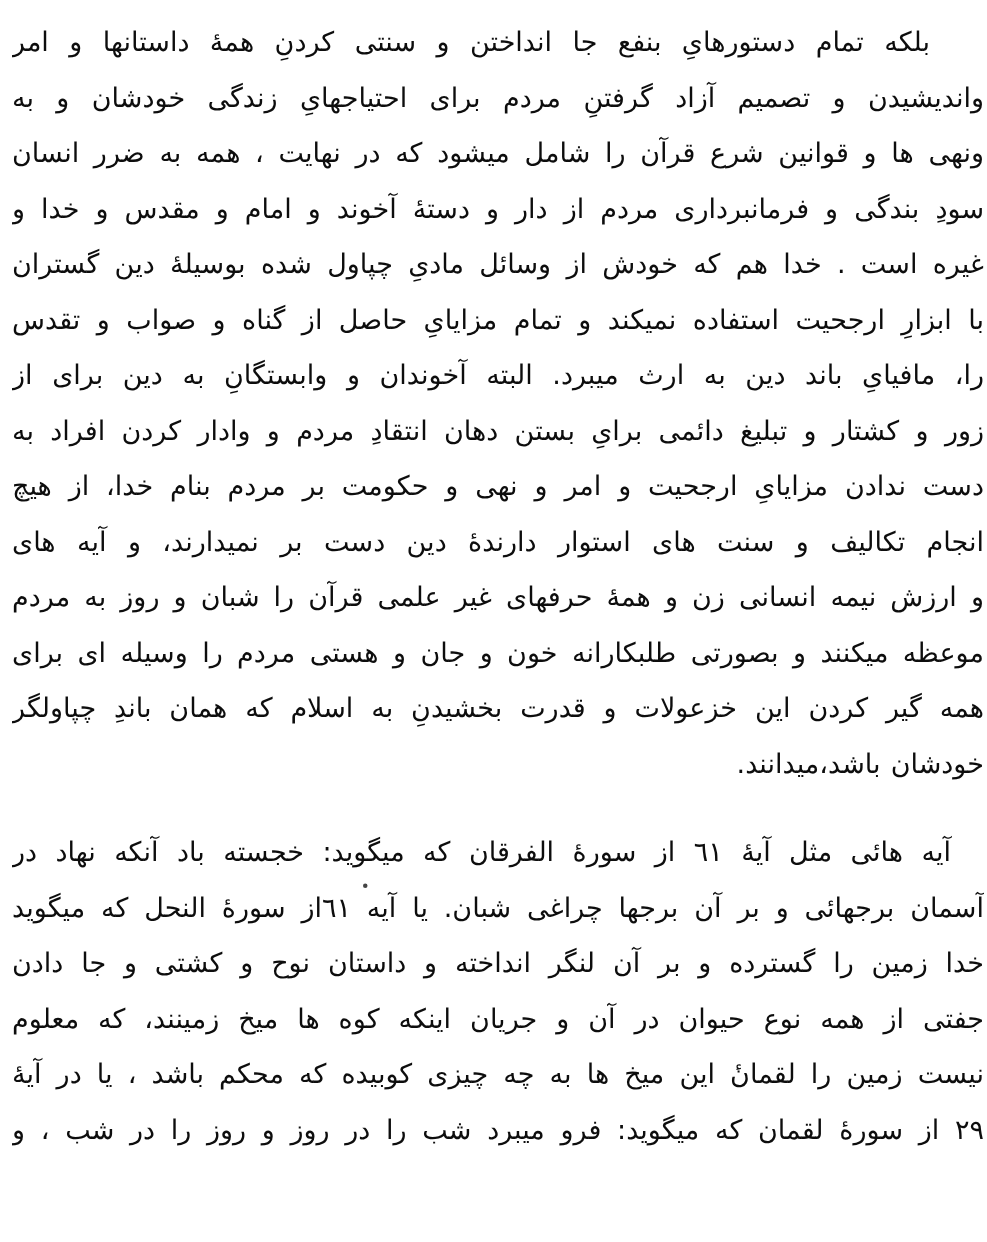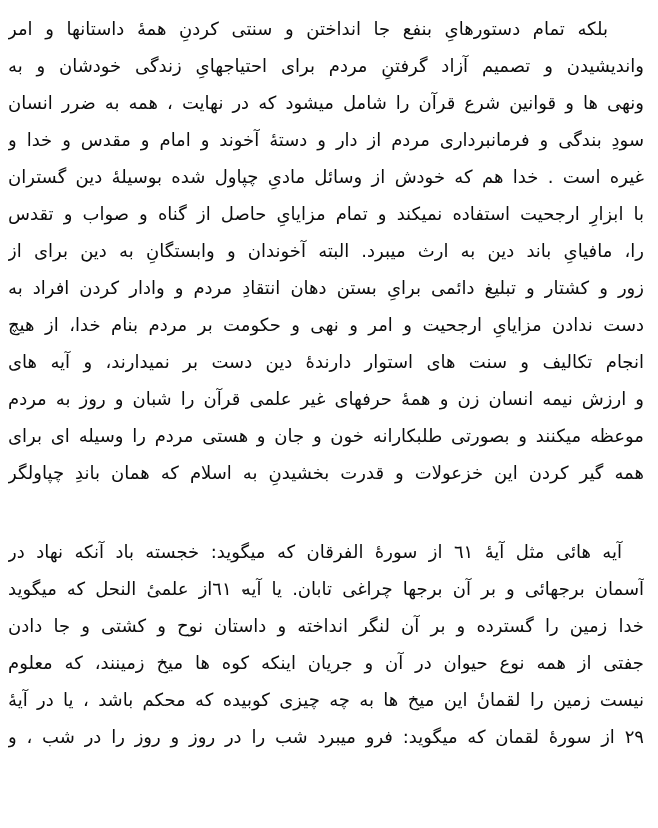--- a/index.html
+++ b/index.html
@@ -11,29 +11,29 @@
     height: 828px;
     background: #ffffff;
     overflow: hidden;
     font-family: "DejaVu Sans", sans-serif;
   }
   .page {
     position: relative;
     box-sizing: border-box;
     width: 658px;
     height: 828px;
-    padding: 10px 14px 0 8px;
+    padding: 10px 2px 0 8px;
     direction: rtl;
     color: #0d0d0d;
   }
   .paragraph {
     margin: 0;
   }
   .paragraph.p2 {
-    margin-top: 42px;
+    margin-top: 22px;
   }
   .line {
     font-size: 18px;
     line-height: 37px;
     height: 37px;
     overflow: hidden;
     text-align: justify;
     text-align-last: justify;
     word-spacing: 1px;
     letter-spacing: 0.2px;
@@ -66,28 +66,29 @@
     <div class="line first">بلکه تمام دستورهایِ بنفع جا انداختن و سنتی کردنِ همهٔ داستانها و امر</div>
     <div class="line">واندیشیدن و تصمیم آزاد گرفتنِ مردم برای احتیاجهایِ زندگی خودشان و به</div>
     <div class="line">ونهی ها و قوانین شرع قرآن را شامل میشود که در نهایت ، همه به ضرر انسان</div>
     <div class="line">سودِ بندگی و فرمانبرداری مردم از دار و دستهٔ آخوند و امام و مقدس و خدا و</div>
     <div class="line">غیره است . خدا هم که خودش از وسائل مادیِ چپاول شده بوسیلهٔ دین گستران</div>
     <div class="line">با ابزارِ ارجحیت استفاده نمیکند و تمام مزایایِ حاصل از گناه و صواب و تقدس</div>
     <div class="line">را، مافیایِ باند دین به ارث میبرد. البته آخوندان و وابستگانِ به دین برای از</div>
     <div class="line">زور و کشتار و تبلیغ دائمی برایِ بستن دهان انتقادِ مردم و وادار کردن افراد به</div>
     <div class="line">دست ندادن مزایایِ ارجحیت و امر و نهی و حکومت بر مردم بنام خدا، از هیچ</div>
     <div class="line">انجام تکالیف و سنت های استوار دارندهٔ دین دست بر نمیدارند، و آیه های</div>
-    <div class="line">و ارزش نیمه انسان زن و همهٔ حرفهای غیر علمی قرآن را شبان و روز به مردم</div>
+    <div class="line">و ارزش نیمه انسانی زن و همهٔ حرفهای غیر علمی قرآن را شبان و روز به مردم</div>
     <div class="line">موعظه میکنند و بصورتی طلبکارانه خون و جان و هستی مردم را وسیله ای برای</div>
     <div class="line">همه گیر کردن این خزعولات و قدرت بخشیدنِ به اسلام که همان باندِ چپاولگر</div>
+    <div class="line last">خودشان باشد،میدانند.</div>
   </div>
 
   <div class="paragraph p2">
     <div class="line first">آیه هائی مثل آیهٔ ٦١ از سورهٔ الفرقان که میگوید: خجسته باد آنکه نهاد در</div>
-    <div class="line">آسمان برجهائی و بر آن برجها چراغی تابان.  یا آیه ٦١از علمیٔ النحل که میگوید</div>
+    <div class="line">آسمان برجهائی و بر آن برجها چراغی شبان.  یا آیه ٦١از سورهٔ النحل که میگوید</div>
     <div class="line">خدا زمین را گسترده و بر آن لنگر انداخته و داستان نوح و کشتی و جا دادن</div>
     <div class="line">جفتی از همه نوع حیوان در آن و جریان اینکه کوه ها میخ زمینند، که معلوم</div>
     <div class="line">نیست زمین را لقمانٔ این میخ ها به چه چیزی کوبیده که محکم باشد ، یا در آیهٔ</div>
     <div class="line">۲۹ از سورهٔ لقمان که میگوید: فرو میبرد شب را در روز و روز را در شب ، و</div>
   </div>
 
   <div class="speck"></div>
 
 </div>
 

